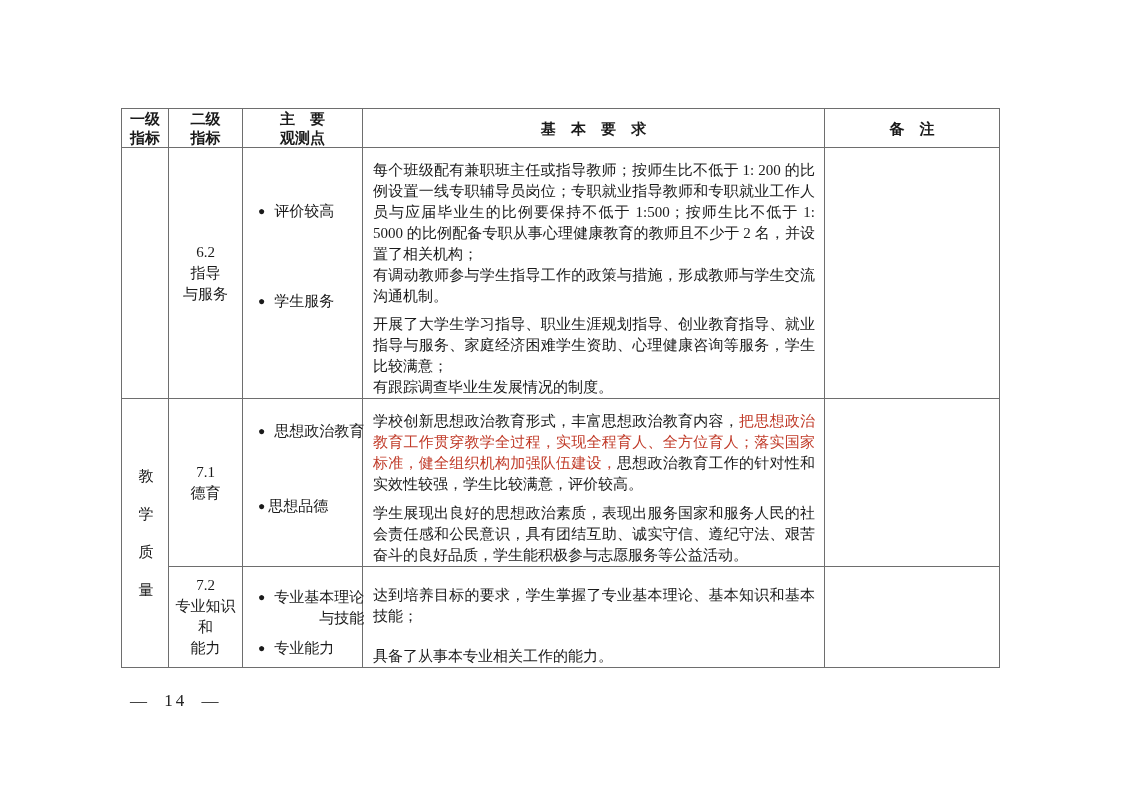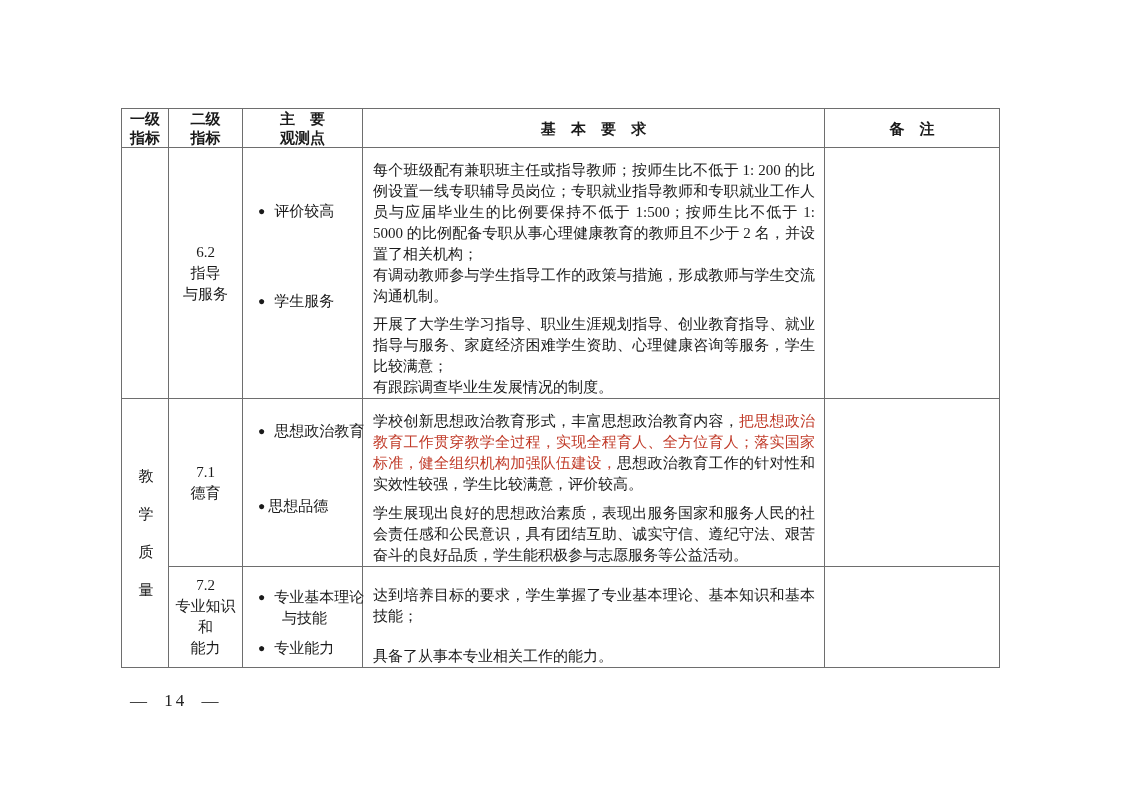--- a/index.html
+++ b/index.html
@@ -56,21 +56,21 @@
   }
   td.obs-cell { position:relative; vertical-align:top; }
   .obs-item {
     position:absolute;
     left:15px;
     white-space:nowrap;
     line-height:20px;
   }
   .obs-item .blt { font-size:12px; margin-right:9px; position:relative; top:-1px; }
   .obs-item.tight .blt { margin-right:3px; }
-  .obs-item .wrap2 { display:block; margin-left:24px; white-space:nowrap; }
+  .obs-item .wrap2 { display:block; margin-left:24px; white-space:nowrap;text-align:right; }
   .row-62 .pt-a { top:53px; }
   .row-62 .pt-b { top:143px; }
   .row-71 .pt-a { top:22px; }
   .row-71 .pt-b { top:97px; }
   .row-72 .pt-a { top:20px; }
   .row-72 .pt-b { top:71px; }
 
   td.req-cell {
     vertical-align:top;
     padding:12px 9px 0 10px;

